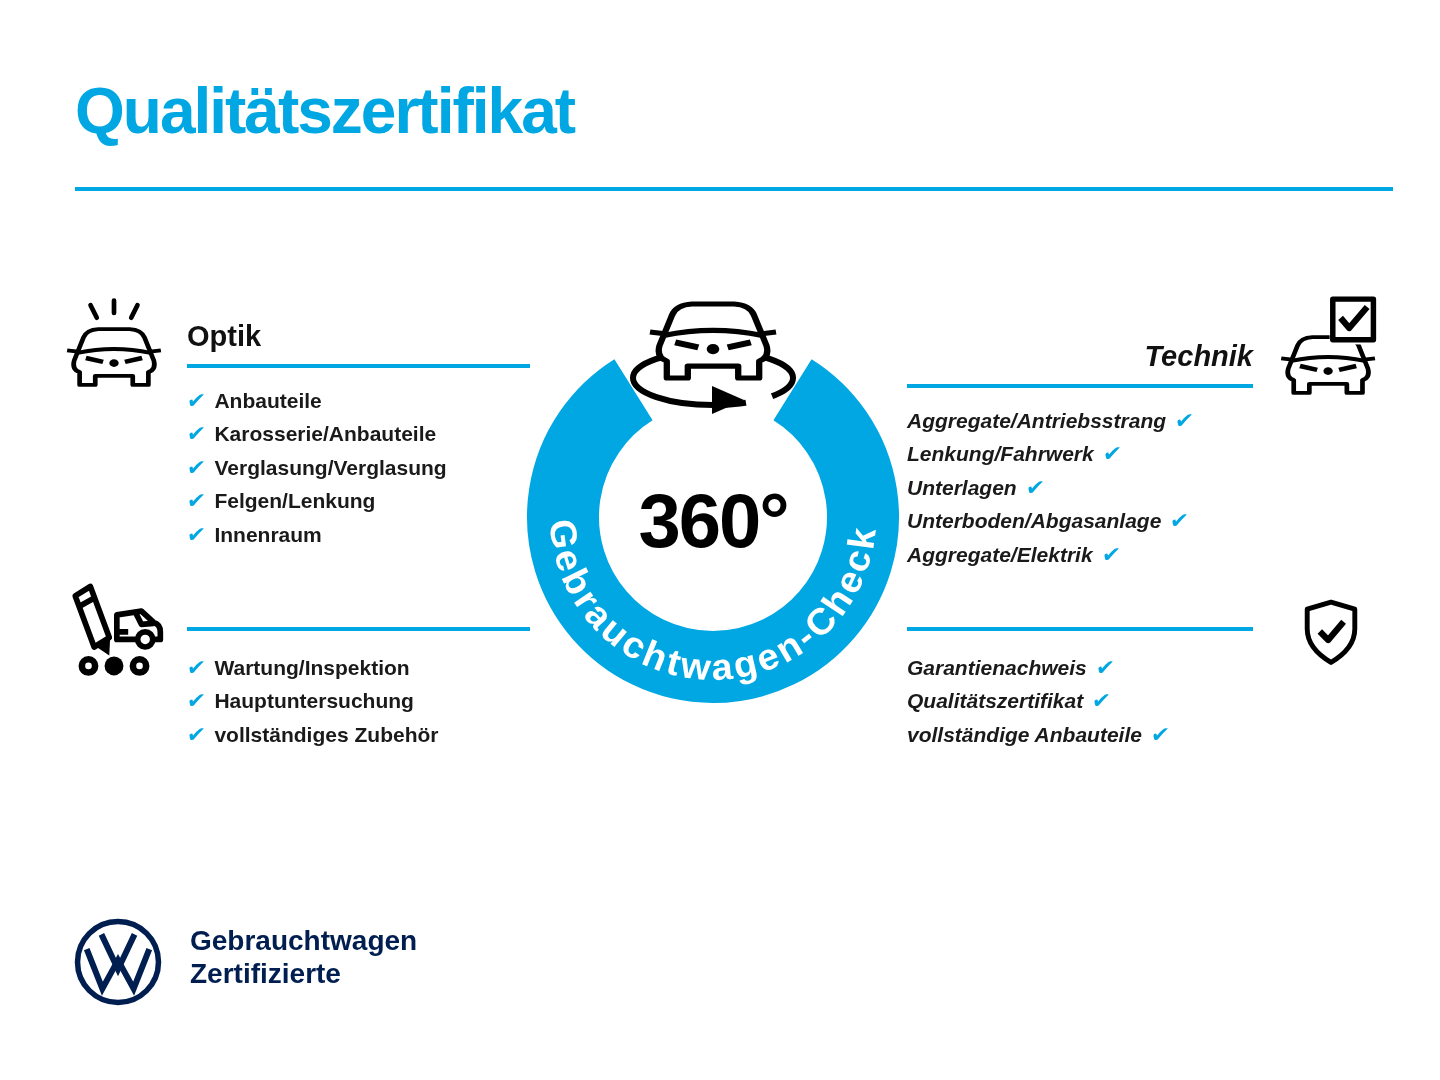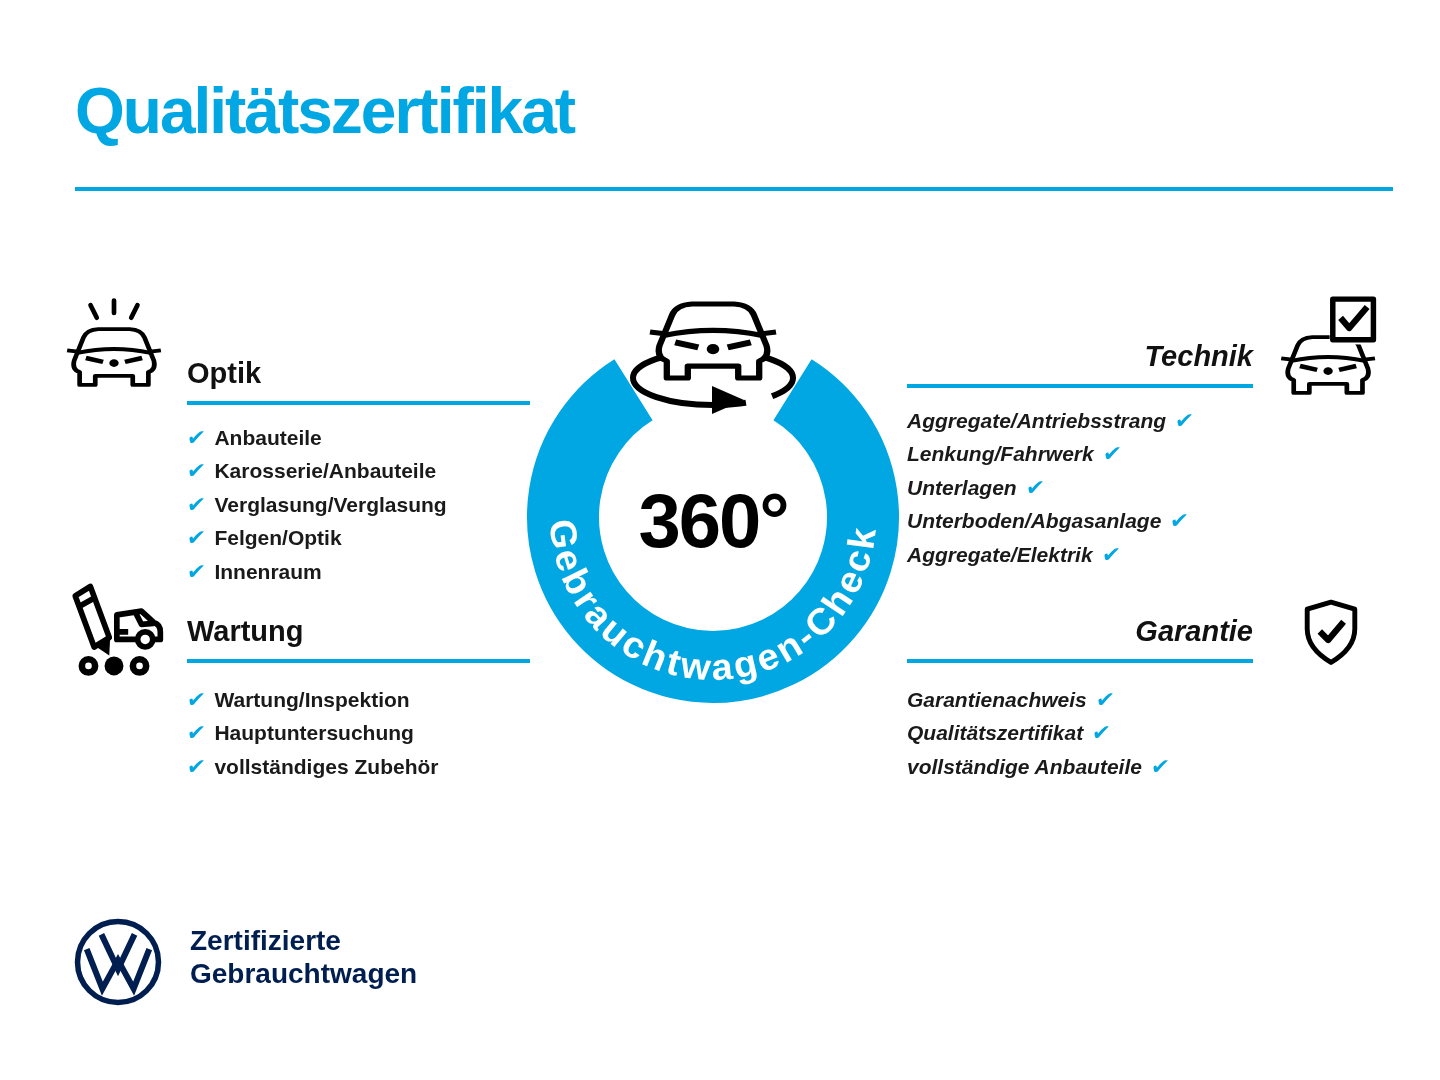--- a/index.html
+++ b/index.html
@@ -56,39 +56,39 @@
       </g>
     </defs>
   </svg>
 
   <div class="icon-box" style="left:62px;top:288px;width:104px;height:100px">
     <svg viewBox="0 -24 120 128">
       <path class="stroke" stroke-linecap="round" d="M30,-2 L38,14 M60,-8 L60,8 M90,-2 L82,14"></path>
       <use href="#car-front" transform="translate(0,18) scale(1,0.82)"></use>
     </svg>
   </div>
-  <div class="sect left top" style="left:187px;top:357px">
+  <div class="sect left top" style="left:187px;top:320px">
     <div class="hd">Optik</div>
     <div class="ul"></div>
     <div class="items">
       <div class="item">
           <span class="chk">✔</span>
           <span>Anbauteile</span>
         </div>
       <div class="item">
           <span class="chk">✔</span>
           <span>Karosserie/Anbauteile</span>
         </div>
       <div class="item">
           <span class="chk">✔</span>
           <span>Verglasung/Verglasung</span>
         </div>
       <div class="item">
           <span class="chk">✔</span>
-          <span>Felgen/Optik</span>
+          <span>Felgen/Lenkung</span>
         </div>
       <div class="item">
           <span class="chk">✔</span>
           <span>Innenraum</span>
         </div>
     </div>
   </div>
 
   <div class="icon-box" style="left:62px;top:582px;width:104px;height:96px">
     <svg viewBox="0 0 110 100">
@@ -97,21 +97,20 @@
       <path d="M35,67 L51,57 L50,77 Z" fill="#000"></path>
       <path class="strokeW" d="M58,34 L84,30 L97,42 Q104,44 104,52 L104,60 L58,60 Z"></path>
       <path class="stroke" d="M78,32 L84,44 L97,43 M58,52 L70,52"></path>
       <circle cx="88" cy="60" r="8" class="strokeW"></circle>
       <circle cx="28" cy="88" r="7" class="stroke" style="stroke-width:7"></circle>
       <circle cx="55" cy="88" r="10" fill="#000"></circle>
       <circle cx="82" cy="88" r="7" class="stroke" style="stroke-width:7"></circle>
     </svg>
   </div>
   <div class="sect left bottom" style="left:187px;top:615px">
-    <div class="hd">Wartung</div>
     <div class="ul"></div>
     <div class="items">
       <div class="item">
           <span class="chk">✔</span>
           <span>Wartung/Inspektion</span>
         </div>
       <div class="item">
           <span class="chk">✔</span>
           <span>Hauptuntersuchung</span>
         </div>
@@ -157,21 +156,20 @@
     </div>
   </div>
 
   <div class="icon-box" style="left:1296px;top:592px;width:70px;height:82px">
     <svg viewBox="0 0 100 100">
       <path class="strokeW" style="stroke-width:7" d="M50,6 L84,16 L84,44 Q84,72 50,92 Q16,72 16,44 L16,16 Z"></path>
       <path class="stroke" style="stroke-width:9" d="M34,48 L46,60 L68,34"></path>
     </svg>
   </div>
   <div class="sect right bottom" style="left:907px;top:615px">
-    <div class="hd">Garantie</div>
     <div class="ul"></div>
     <div class="items">
       <div class="item">
           <span>Garantienachweis</span>
           <span class="chk">✔</span>
         </div>
       <div class="item">
           <span>Qualitätszertifikat</span>
           <span class="chk">✔</span>
         </div>
@@ -204,17 +202,17 @@
   </svg>
 
   <div class="icon-box" style="left:72px;top:916px;width:92px;height:92px">
     <svg viewBox="0 0 100 100">
       <circle cx="50" cy="50" r="44" fill="none" stroke="#001e50" stroke-width="6"></circle>
       <path d="M32,20 L50,58 L68,20" fill="none" stroke="#001e50" stroke-width="6.5"></path>
       <path d="M16,36 L33,79 L50,48 L67,79 L84,36" fill="none" stroke="#001e50" stroke-width="6.5"></path>
     </svg>
   </div>
   <div class="footer-text">
+    <div>Gebrauchtwagen</div>
     <div>Zertifizierte</div>
-    <div>Gebrauchtwagen</div>
   </div>
 
 </div>
 
 </body></html>

